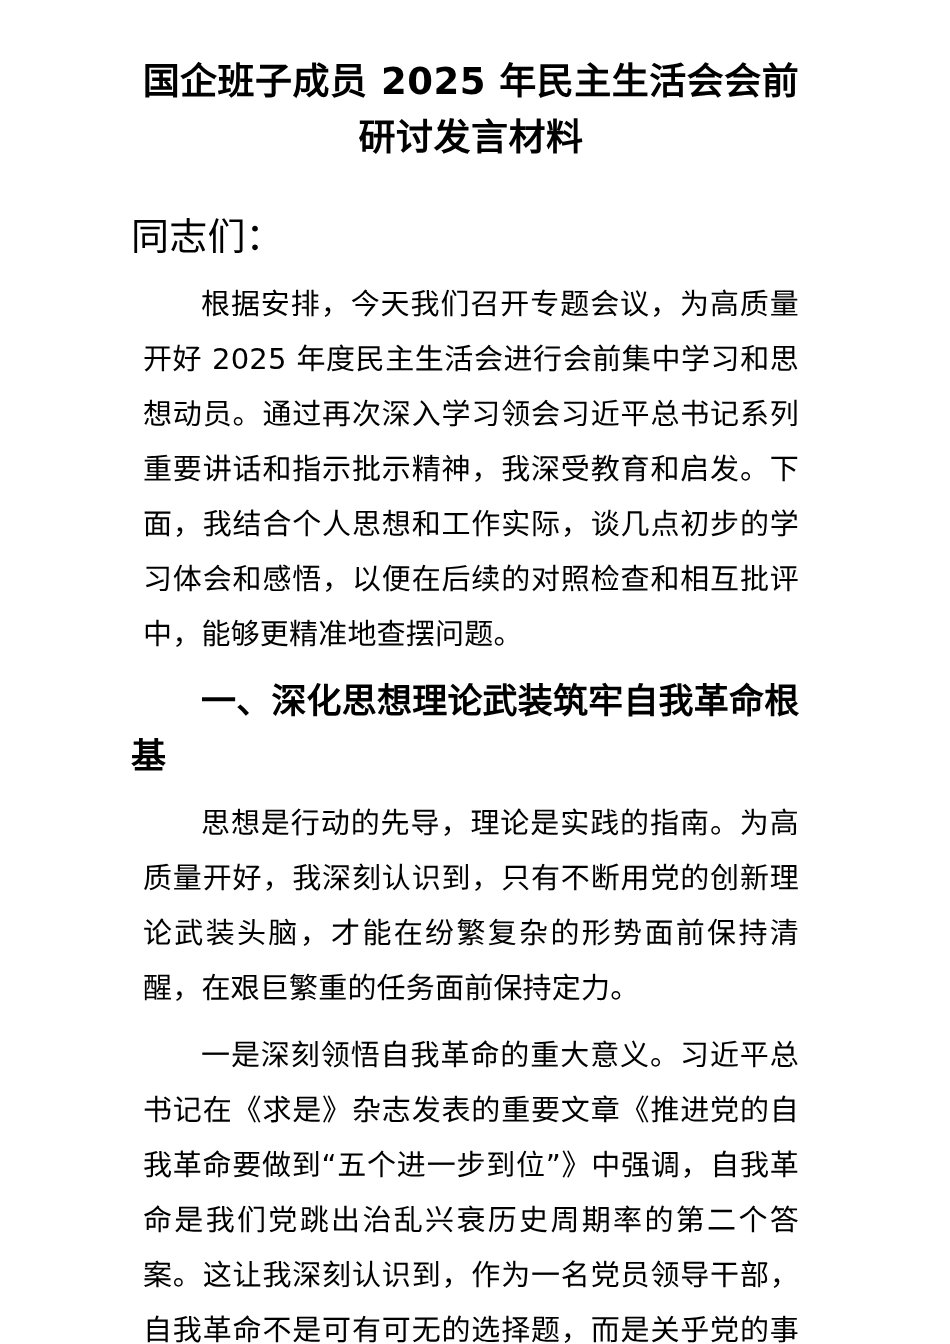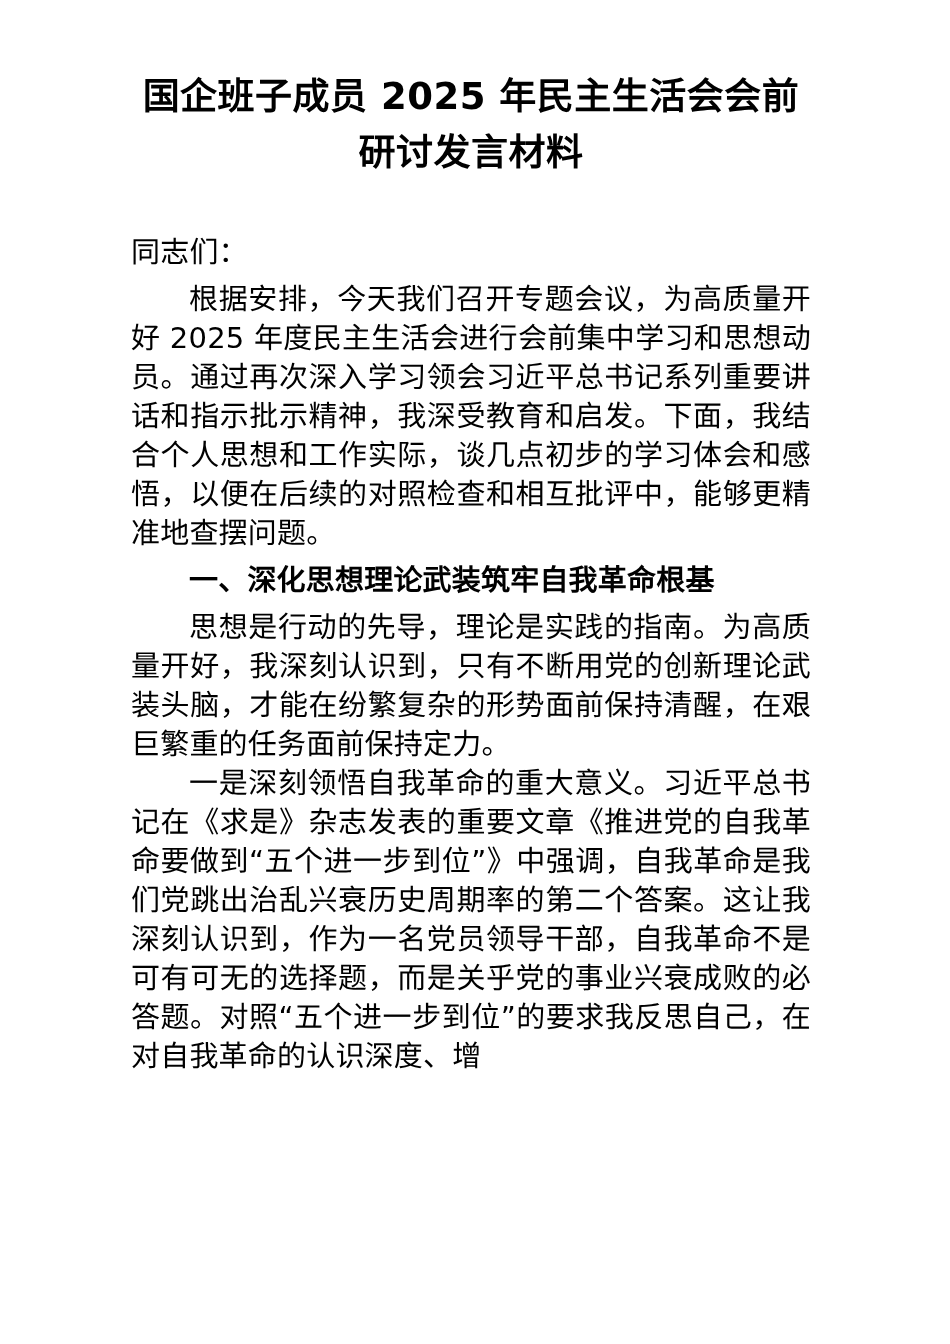--- a/index.html
+++ b/index.html
@@ -29,47 +29,47 @@
     width: 680px;
   }
 
   .doc-title {
     font-size: 37px;
     font-weight: bold;
     line-height: 56px;
     text-align: center;
     letter-spacing: 0.5px;
     margin: 0;
-    padding-top: 69px;
+    padding-top: 54px;
     color: #000000;
   }
 
   .salutation {
-    font-size: 29px;
+    font-size: 38px;
     line-height: 55px;
     margin: 0;
     padding-top: 44px;
     text-align: justify;
     text-justify: inter-ideograph;
     letter-spacing: 0.2px;
   }
 
   .para {
     font-size: 29px;
-    line-height: 39px;
-    margin: 0;
+    line-height: 55px;
+    margin: 12px;
     text-indent: 2em;
     text-align: justify;
     text-justify: inter-ideograph;
     letter-spacing: 0.2px;
     word-break: break-all;
   }
 
   .heading {
-    font-size: 29px;
+    font-size: 35px;
     font-weight: bold;
     line-height: 55px;
     margin: 0;
     text-indent: 2em;
     text-align: left;
     letter-spacing: 0.2px;
   }
 </style>
 </head>
 <body>

